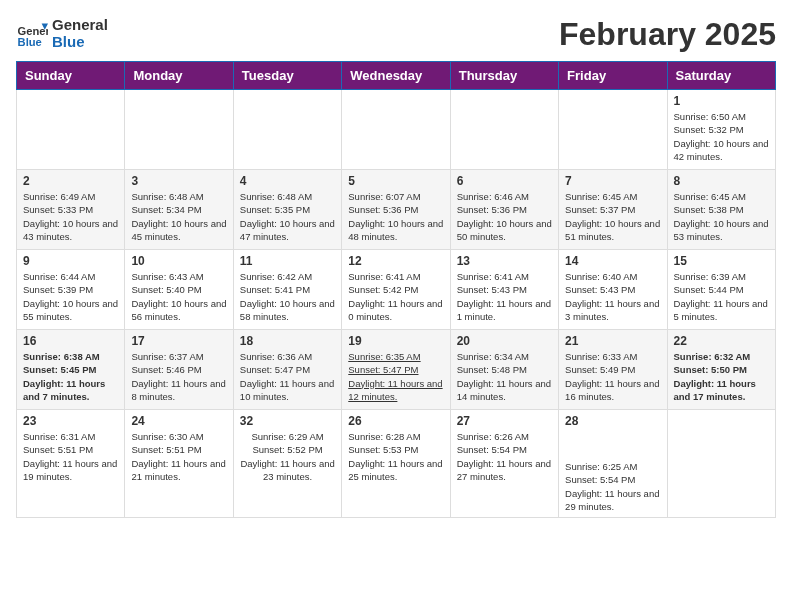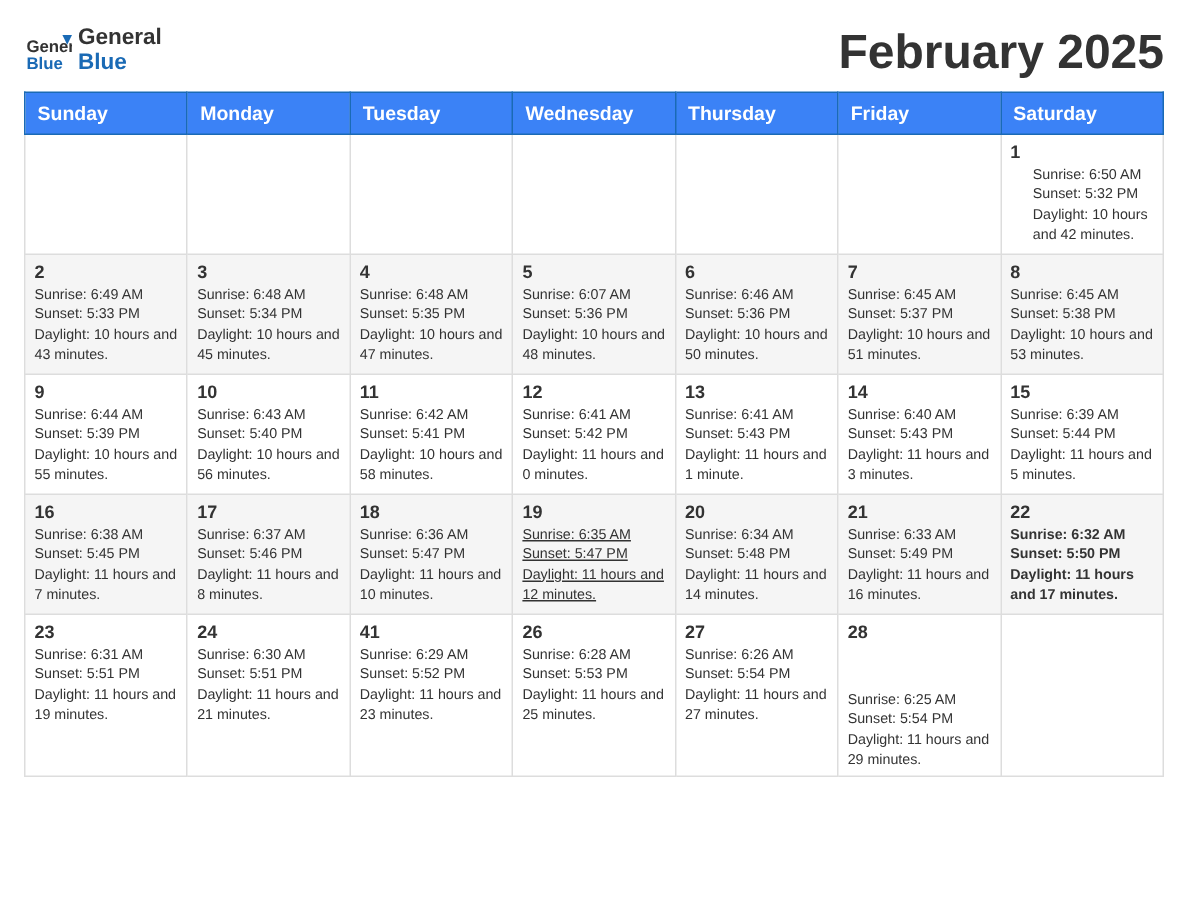--- a/index.html
+++ b/index.html
@@ -36,21 +36,21 @@
     .location {
       font-size: 14px;
       color: #555;
     }
     .calendar {
       width: 100%;
       border-collapse: collapse;
       border: 1px solid #ccc;
     }
     .calendar th {
-      background-color: #3b82f6;
+      background-color: #701a75;
       color: #fff;
       font-size: 13px;
       font-weight: bold;
       padding: 6px 8px;
       text-align: left;
       border: 1px solid #1a6ab5;
     }
     .calendar td {
       vertical-align: top;
       padding: 4px 6px;
@@ -114,21 +114,21 @@
   <tbody id="calendar-body">
   <tr>
         <td class="empty-cell"></td>
         <td class="empty-cell"></td>
         <td class="empty-cell"></td>
         <td class="empty-cell"></td>
         <td class="empty-cell"></td>
         <td class="empty-cell"></td>
         <td>
           <span class="day-num">1</span>
-          <div class="day-info" style="white-space: pre-line; margin-left: 15px;">Sunrise: 6:50 AM
+          <div class="day-info" style="white-space: pre-line;">Sunrise: 6:50 AM
 Sunset: 5:32 PM
 Daylight: 10 hours and 42 minutes.</div>
         </td>
       </tr>
       <tr>
         <td>
           <span class="day-num">2</span>
           <div class="day-info" style="white-space: pre-line;">Sunrise: 6:49 AM
 Sunset: 5:33 PM
 Daylight: 10 hours and 43 minutes.</div>
@@ -210,21 +210,21 @@
         <td>
           <span class="day-num">15</span>
           <div class="day-info" style="white-space: pre-line;">Sunrise: 6:39 AM
 Sunset: 5:44 PM
 Daylight: 11 hours and 5 minutes.</div>
         </td>
       </tr>
       <tr>
         <td>
           <span class="day-num">16</span>
-          <div class="day-info" style="white-space: pre-line;">Sunrise: 6:38 AM
+          <div class="day-info" style="white-space: pre-line; font-weight: bold;">Sunrise: 6:38 AM
 Sunset: 5:45 PM
 Daylight: 11 hours and 7 minutes.</div>
         </td>
         <td>
           <span class="day-num">17</span>
           <div class="day-info" style="white-space: pre-line;">Sunrise: 6:37 AM
 Sunset: 5:46 PM
 Daylight: 11 hours and 8 minutes.</div>
         </td>
         <td>
@@ -265,22 +265,22 @@
 Sunset: 5:51 PM
 Daylight: 11 hours and 19 minutes.</div>
         </td>
         <td>
           <span class="day-num">24</span>
           <div class="day-info" style="white-space: pre-line;">Sunrise: 6:30 AM
 Sunset: 5:51 PM
 Daylight: 11 hours and 21 minutes.</div>
         </td>
         <td>
-          <span class="day-num">41</span>
-          <div class="day-info" style="white-space: pre-line;">Sunrise: 6:29 AM
+          <span class="day-num">32</span>
+          <div class="day-info" style="white-space: pre-line; text-align: center;">Sunrise: 6:29 AM
 Sunset: 5:52 PM
 Daylight: 11 hours and 23 minutes.</div>
         </td>
         <td>
           <span class="day-num">26</span>
           <div class="day-info" style="white-space: pre-line;">Sunrise: 6:28 AM
 Sunset: 5:53 PM
 Daylight: 11 hours and 25 minutes.</div>
         </td>
         <td>

